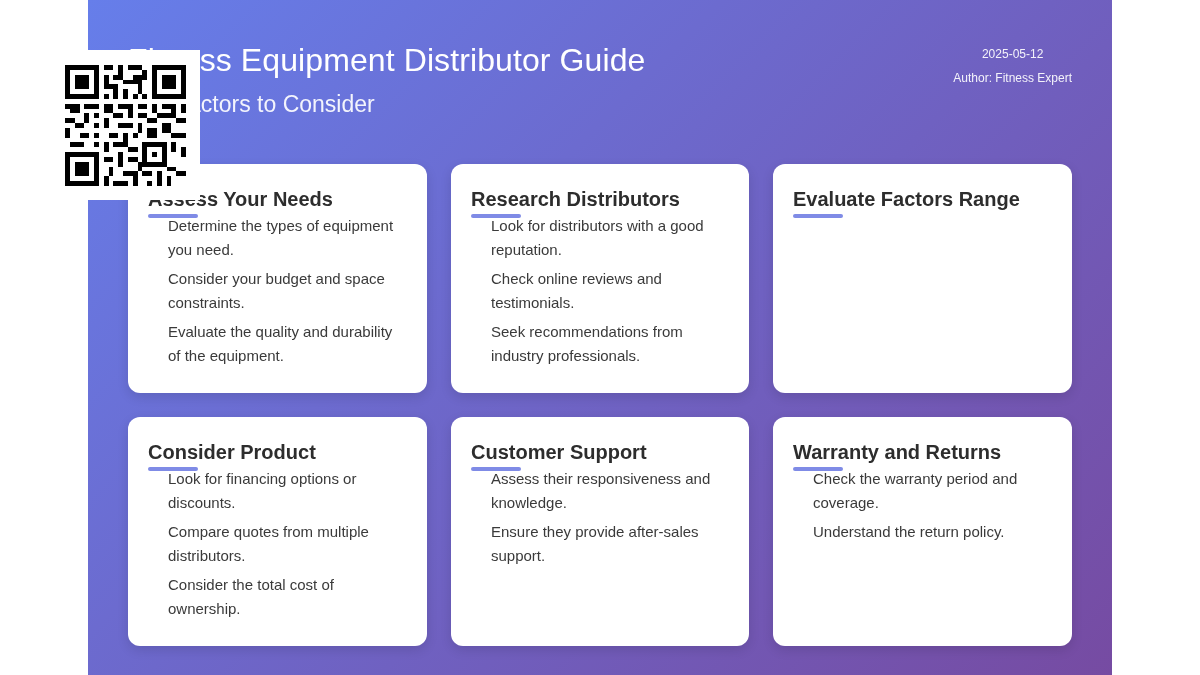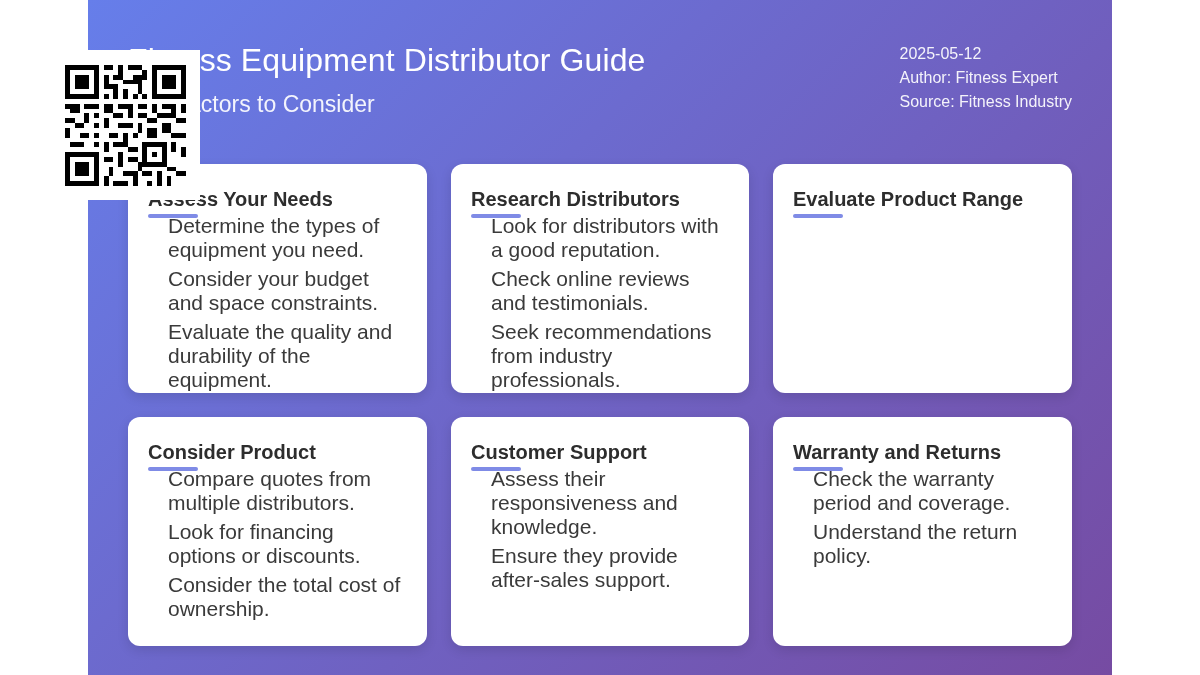--- a/index.html
+++ b/index.html
@@ -16,62 +16,61 @@
     .header-title {
       position: absolute; left: 40px; top: 42px;
       color: #ffffff; font-size: 32px; font-weight: 500; letter-spacing: 0.1px;
       white-space: nowrap;
     }
     .header-subtitle {
       position: absolute; left: 40px; top: 91px;
       color: rgba(255,255,255,0.92); font-size: 23px; white-space: nowrap;
     }
     .meta {
-      position: absolute; right: 40px; top: 42px; text-align: left;
-      color: rgba(255,255,255,0.92); font-size: 16px; line-height: 24px;
+      position: absolute; right: 40px; top: 42px; text-align: center;
+      color: rgba(255,255,255,0.92); font-size: 12px; line-height: 24px;
     }
     .grid {
       position: absolute; left: 40px; top: 164px; width: 944px;
       display: grid; grid-template-columns: 299px 298px 299px; column-gap: 24px; row-gap: 24px;
     }
     .card {
       background: #ffffff; border-radius: 12px; height: 229px; box-sizing: border-box;
       padding: 22px 20px 0 20px; position: relative;
       box-shadow: 0 4px 12px rgba(0,0,0,0.12);
     }
     .card-title {
       font-size: 20px; color: #2d2d2d; line-height: 26px; margin: 0;
       white-space: nowrap;
     }
     .card-underline {
       width: 50px; height: 4px; border-radius: 2px; background: #7f8be6;
       margin-top: 2px;
     }
     .card-list { list-style: none; margin: 0; padding: 0 0 0 20px; }
     .card-list li {
-      font-size: 21px; line-height: 24px; color: #3a3a3a; margin-top: 5px;
+      font-size: 15px; line-height: 24px; color: #3a3a3a; margin-top: 5px;
     }
     .card-list li:first-child { margin-top: -4px; }
     .qr {
       position: absolute; left: 50px; top: 50px; width: 150px; height: 150px;
       background: #ffffff;
     }
     .qr svg { position: absolute; left: 15px; top: 15px; width: 121px; height: 121px; }
   </style>
 </head>
 <body>
 
 <div class="slide">
   <div class="header-title">Fitness Equipment Distributor Guide</div>
   <div class="header-subtitle">Key Factors to Consider</div>
 
   <div class="meta">
     <div>2025-05-12</div>
     <div>Author: Fitness Expert</div>
-    <div>Source: Fitness Industry</div>
   </div>
 
   <div class="grid">
     <div class="card">
       <h3 class="card-title">Assess Your Needs</h3>
       <div class="card-underline"></div>
       <ul class="card-list">
         <li>Determine the types of equipment you need.</li>
         <li>Consider your budget and space constraints.</li>
         <li>Evaluate the quality and durability of the equipment.</li>
@@ -80,29 +79,29 @@
     <div class="card">
       <h3 class="card-title">Research Distributors</h3>
       <div class="card-underline"></div>
       <ul class="card-list">
         <li>Look for distributors with a good reputation.</li>
         <li>Check online reviews and testimonials.</li>
         <li>Seek recommendations from industry professionals.</li>
       </ul>
     </div>
     <div class="card">
-      <h3 class="card-title">Evaluate Product Range</h3>
+      <h3 class="card-title">Evaluate Factors Range</h3>
       <div class="card-underline"></div>
     </div>
     <div class="card">
       <h3 class="card-title">Consider Product</h3>
       <div class="card-underline"></div>
       <ul class="card-list">
+        <li>Look for financing options or discounts.</li>
         <li>Compare quotes from multiple distributors.</li>
-        <li>Look for financing options or discounts.</li>
         <li>Consider the total cost of ownership.</li>
       </ul>
     </div>
     <div class="card">
       <h3 class="card-title">Customer Support</h3>
       <div class="card-underline"></div>
       <ul class="card-list">
         <li>Assess their responsiveness and knowledge.</li>
         <li>Ensure they provide after-sales support.</li>
       </ul>

